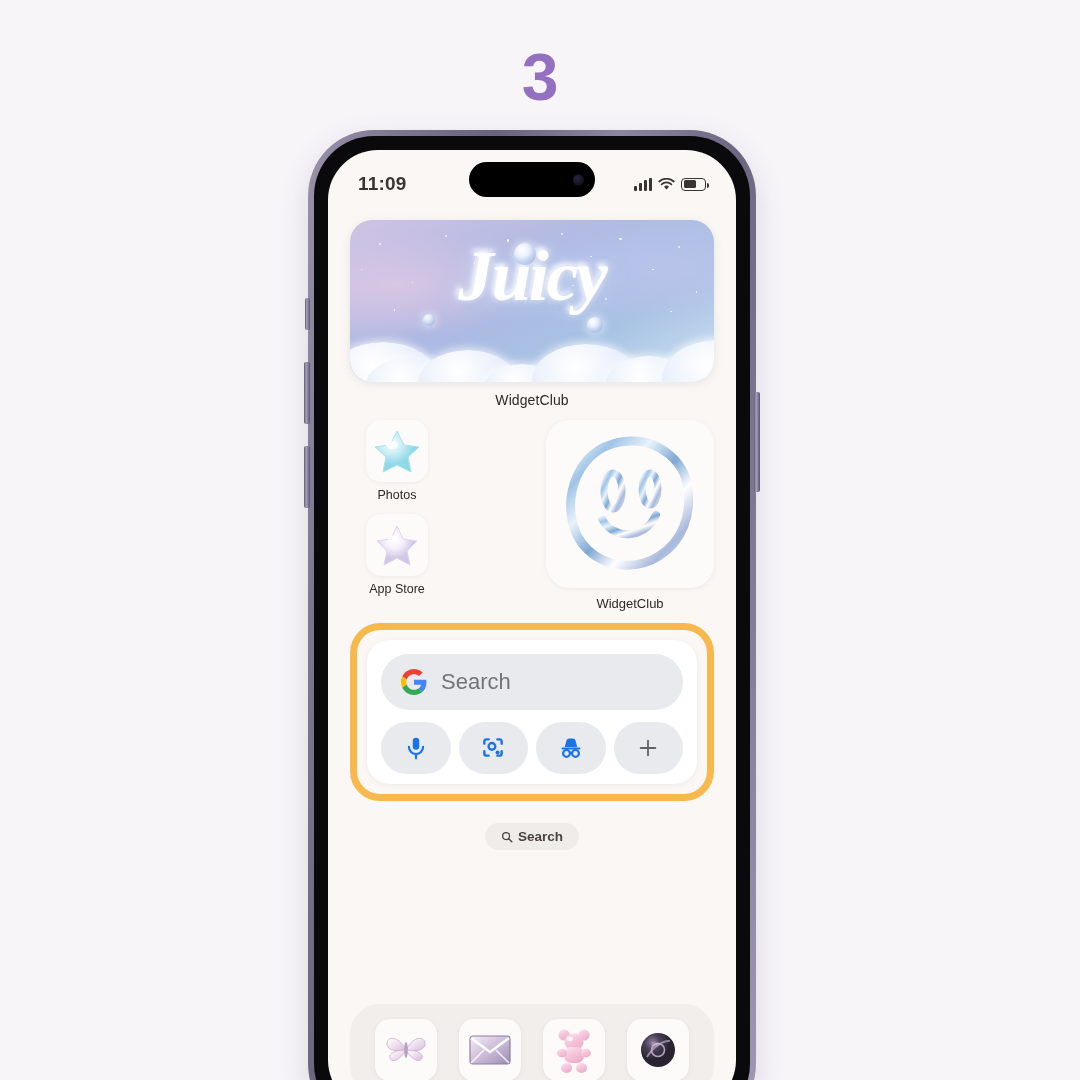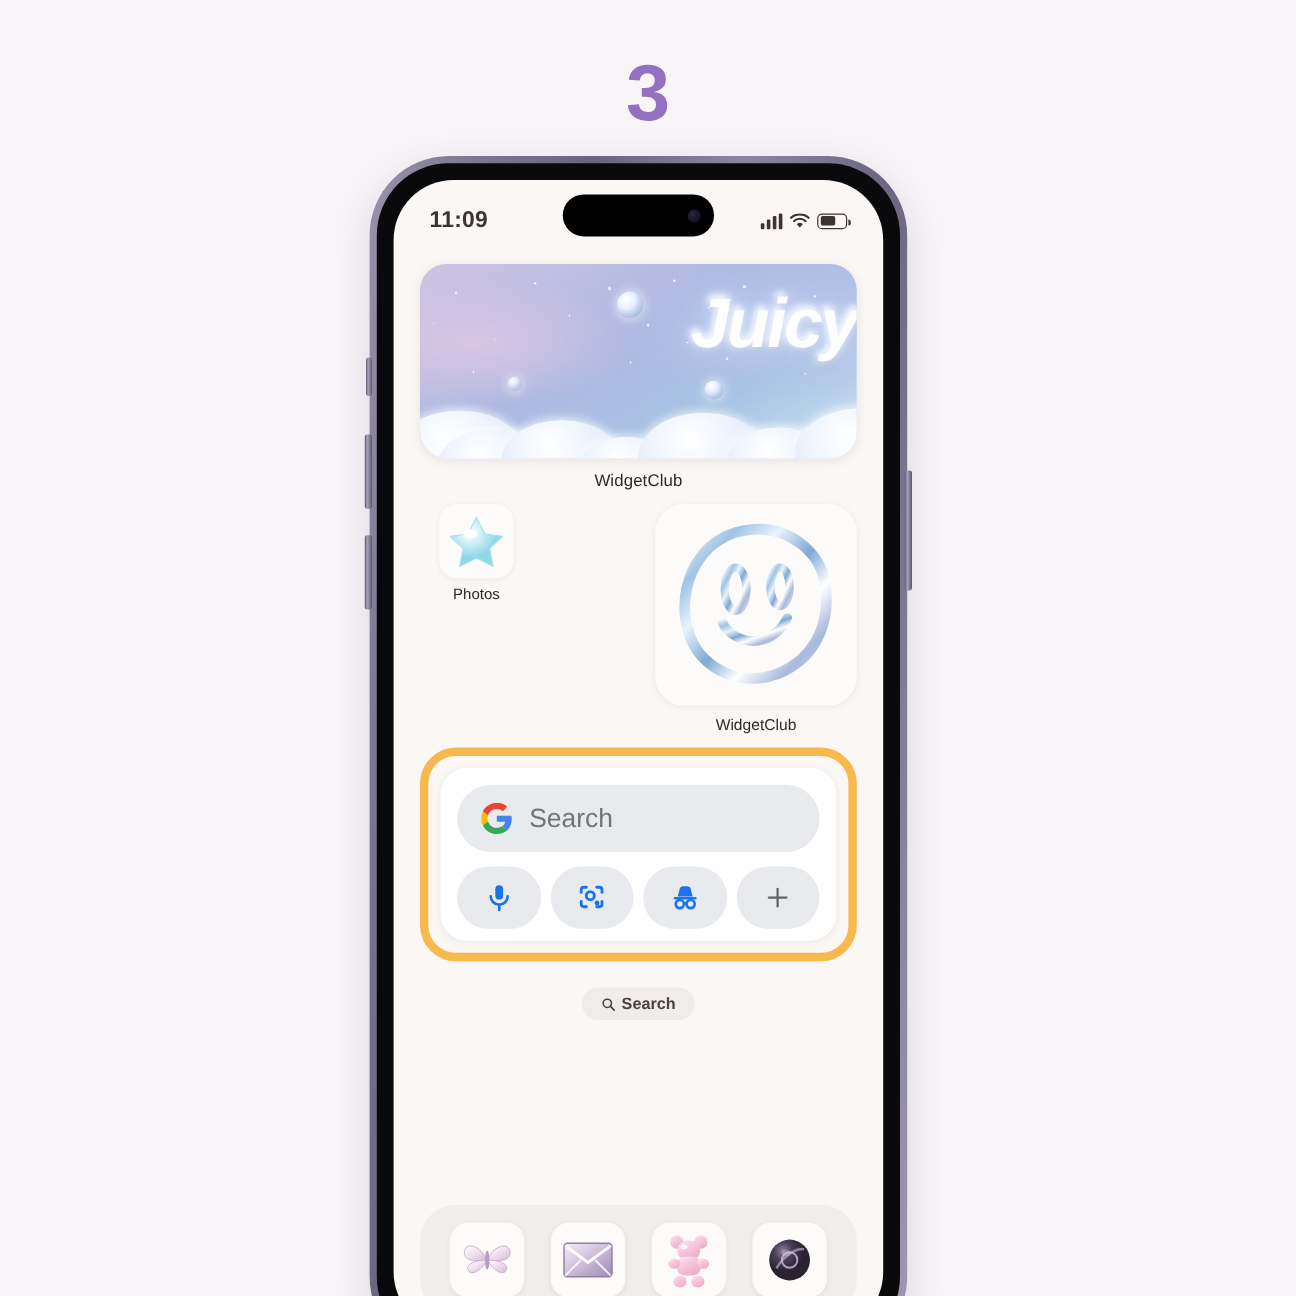--- a/index.html
+++ b/index.html
@@ -177,24 +177,24 @@
   .clouds b {
     position: absolute;
     bottom: 0;
     background: radial-gradient(circle at 40% 32%, #ffffff 0%, #e7eefb 60%, #d3e0f4 100%);
     border-radius: 50%;
     box-shadow: 0 -2px 8px rgba(255,255,255,.7);
   }
   .bubble-word {
     position: absolute;
     left: 0; right: 0; top: 16px;
-    text-align: right;
-    font-family: Liberation Sans, sans-serif;
+    text-align: center;
+    font-family: Liberation Serif, serif;
     font-style: italic;
-    font-size: 58px;
+    font-size: 71px;
     font-weight: bold;
     letter-spacing: -2px;
     color: rgba(255,255,255,0.93);
     text-shadow:
       0 0 10px rgba(255,255,255,0.95),
       0 0 26px rgba(210,230,255,0.85),
       2px 4px 7px rgba(120,140,190,0.45),
       -2px -3px 5px rgba(255,255,255,0.9);
     filter: blur(0.2px);
   }
@@ -460,20 +460,36 @@
                       </radialGradient>
                     </defs>
                     <path d="M25 5 L32 19 L47 21 L36 31 L39 46 L25 39 L11 46 L14 31 L3 21 L18 19 Z" fill="url(#starCyan)" stroke="#a8e2ee" stroke-width="1" stroke-linejoin="round"></path>
                     <ellipse cx="20" cy="19" rx="6" ry="4" fill="#ffffff" opacity="0.85"></ellipse>
                   </svg>
                 </div>
                 <div class="app-label">Photos</div>
               </div>
 
 
+              <div class="app">
+                <div class="app-icon">
+                  <svg width="50" height="50" viewBox="0 0 50 50">
+                    <defs>
+                      <radialGradient id="starLav" cx="42%" cy="34%">
+                        <stop offset="0%" stop-color="#ffffff"></stop>
+                        <stop offset="45%" stop-color="#f6f2fb"></stop>
+                        <stop offset="100%" stop-color="#d2c6e8"></stop>
+                      </radialGradient>
+                    </defs>
+                    <path d="M25 6 L31 19 L45 21 L35 31 L38 45 L25 38 L12 45 L15 31 L5 21 L19 19 Z" fill="url(#starLav)" stroke="#ded3ef" stroke-width="1" stroke-linejoin="round"></path>
+                    <ellipse cx="21" cy="19" rx="5" ry="3.5" fill="#ffffff" opacity="0.9"></ellipse>
+                  </svg>
+                </div>
+                <div class="app-label">App Store</div>
+              </div>
 
 
             </div>
           </div>
 
           <div class="widget-smile-col">
             <div class="widget-smile">
               <svg width="150" height="150" viewBox="0 0 150 150">
                 <defs>
                   <linearGradient id="chrome" x1="0" y1="0" x2="1" y2="1">

